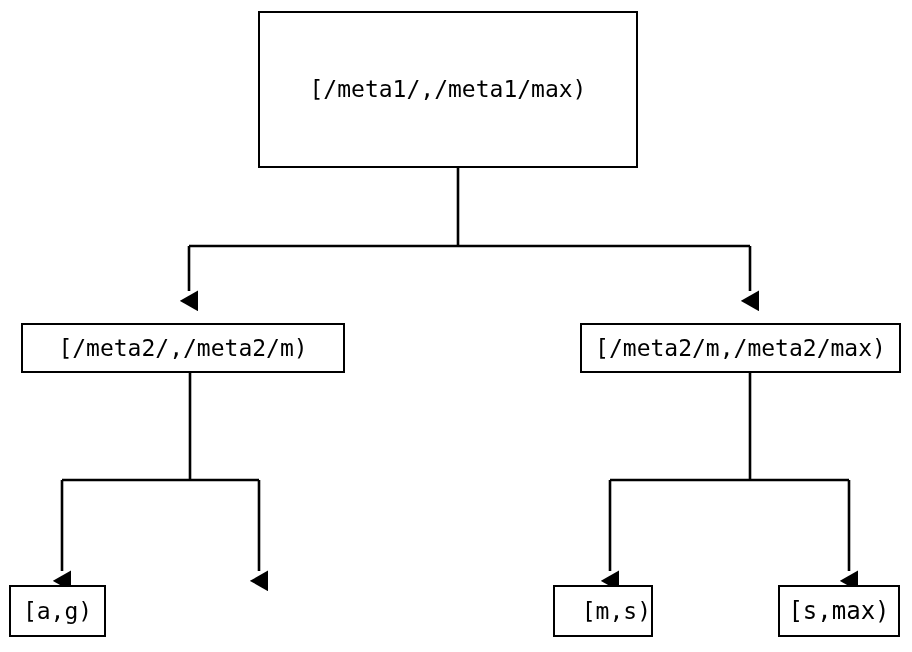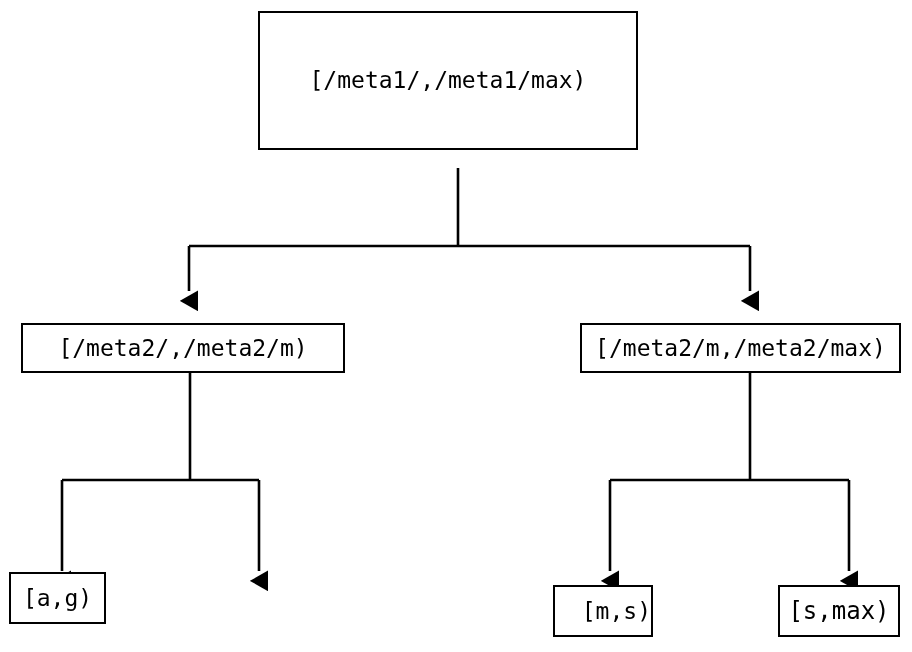--- a/index.html
+++ b/index.html
@@ -29,21 +29,21 @@
   }
   .node-label {
     display: block;
     line-height: 1;
   }
   
   #node-root {
     left: 258px;
     top: 11px;
     width: 380px;
-    height: 139px;
+    height: 157px;
     font-size: 23px;
   }
   
   #node-mid-left {
     left: 21px;
     top: 323px;
     width: 324px;
     height: 50px;
     font-size: 23px;
   }
@@ -51,21 +51,21 @@
     left: 580px;
     top: 323px;
     width: 321px;
     height: 50px;
     font-size: 23px;
     text-align: center;
   }
   
   #node-leaf-ag {
     left: 9px;
-    top: 572px;
+    top: 585px;
     width: 97px;
     height: 52px;
     font-size: 23px;
   }
   #node-leaf-gm {
     left: 205px;
     top: 585px;
     width: 98px;
     height: 52px;
     font-size: 23px;

